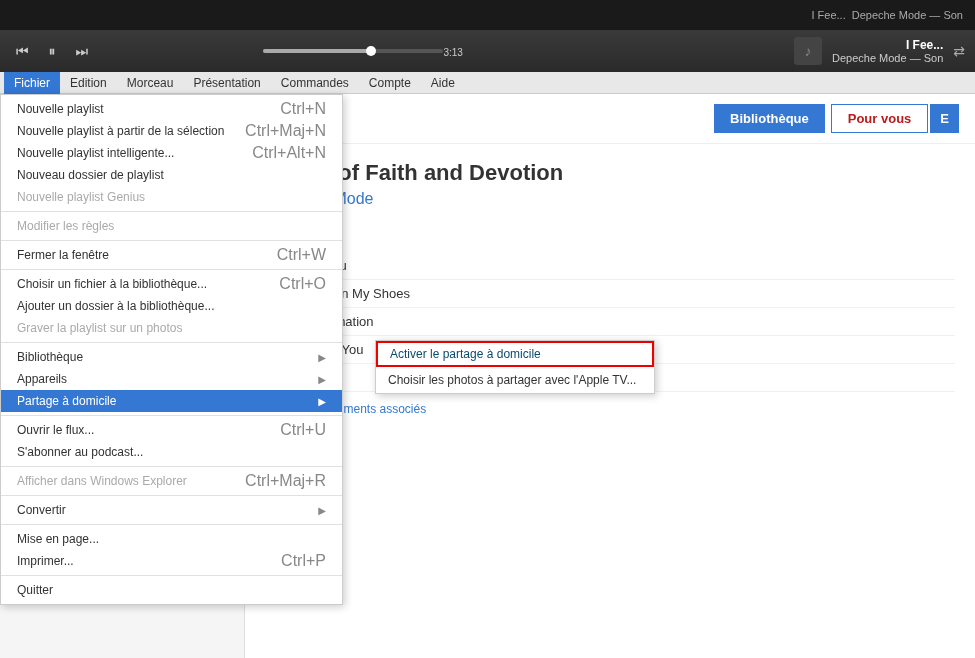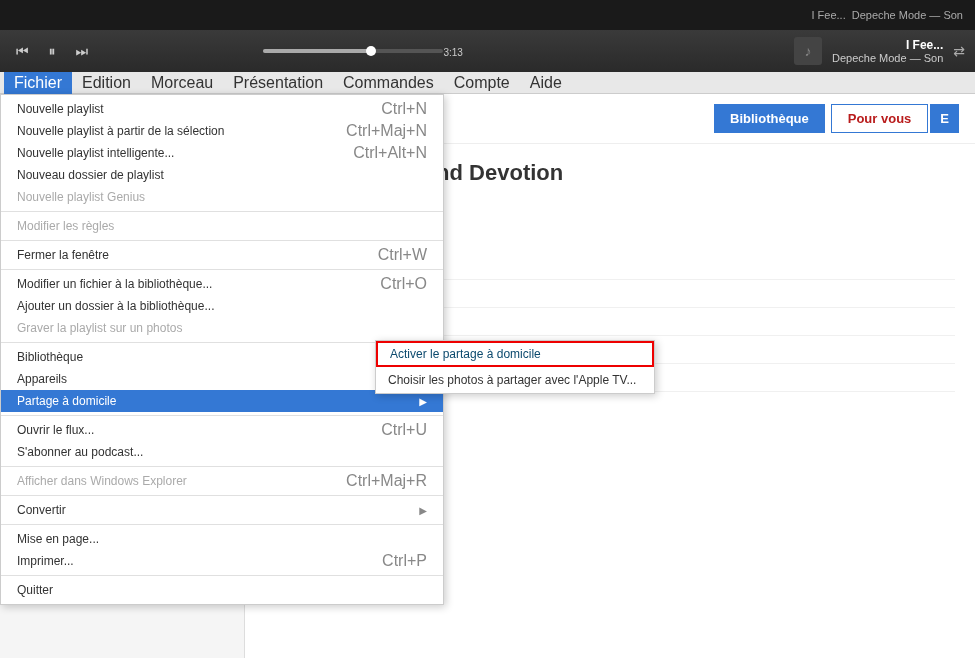--- a/index.html
+++ b/index.html
@@ -111,21 +111,21 @@
     .menu-bar {
       height: 22px;
       background: #e8e8e8;
       display: flex;
       align-items: center;
       padding: 0 4px;
       border-bottom: 1px solid #ccc;
     }
     .menu-item {
       padding: 2px 10px;
-      font-size: 16px;
+      font-size: 12px;
       color: #333;
       cursor: pointer;
       height: 22px;
       display: flex;
       align-items: center;
     }
     .menu-item.active {
       background: #3478d4;
       color: white;
     }
@@ -235,21 +235,21 @@
       font-size: 12px;
       padding: 10px 20px;
       cursor: pointer;
     }
 
     
     .dropdown-menu {
       position: absolute;
       top: 22px;
       left: 0;
-      width: 444px;
+      width: 343px;
       background: white;
       border: 1px solid #ccc;
       box-shadow: 2px 2px 8px rgba(0,0,0,0.2);
       z-index: 1000;
       font-size: 12px;
     }
     .menu-section {
       border-bottom: 1px solid #e0e0e0;
       padding: 3px 0;
     }
@@ -375,21 +375,21 @@
 
     <div class="menu-section">
       <div class="dd-item">
         <span class="dd-item-label">Fermer la fenêtre</span>
         <span class="dd-shortcut">Ctrl+W</span>
       </div>
     </div>
 
     <div class="menu-section">
       <div class="dd-item">
-        <span class="dd-item-label">Modifier un fichier à la bibliothèque...</span>
+        <span class="dd-item-label">Choisir un fichier à la bibliothèque...</span>
         <span class="dd-shortcut">Ctrl+O</span>
       </div>
       <div class="dd-item">
         <span class="dd-item-label">Ajouter un dossier à la bibliothèque...</span>
         <span class="dd-shortcut"></span>
       </div>
       <div class="dd-item disabled">
         <span class="dd-item-label">Graver la playlist sur un photos</span>
       </div>
     </div>

